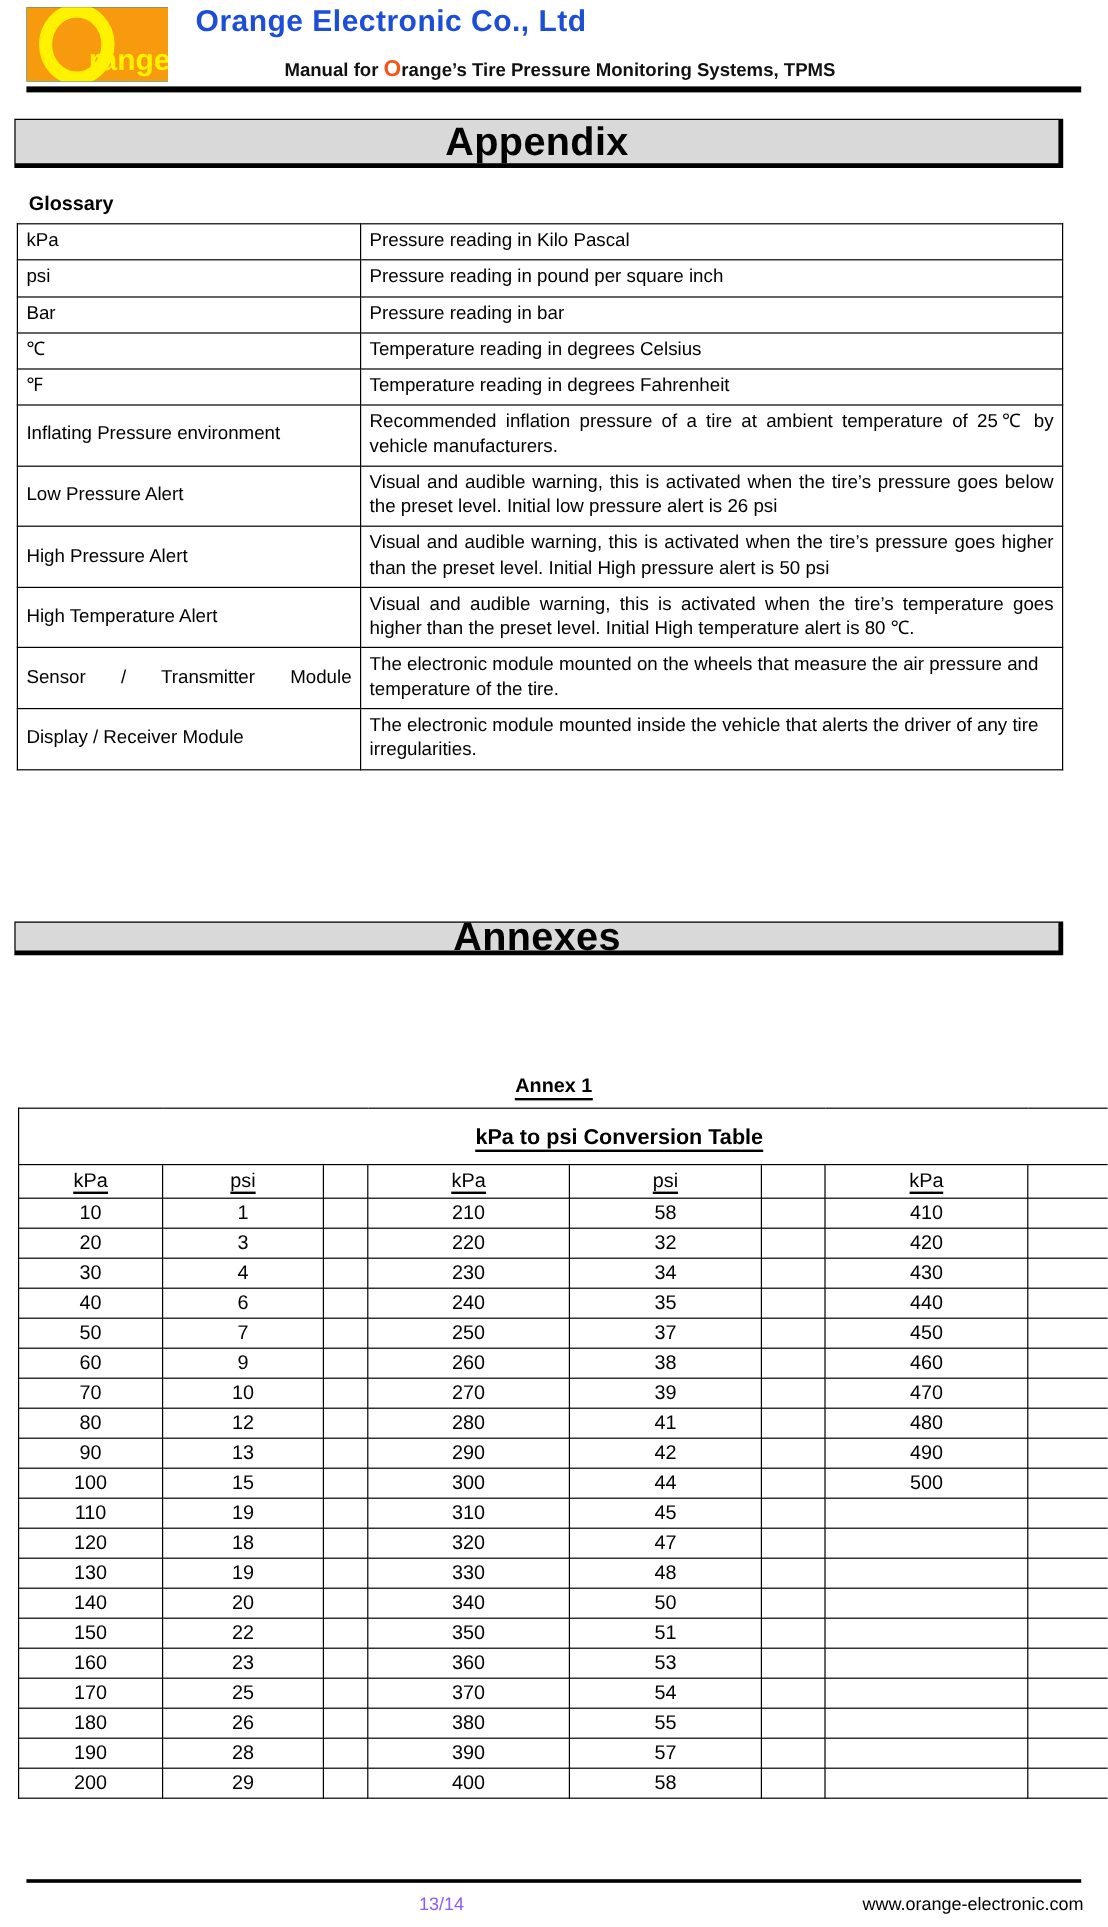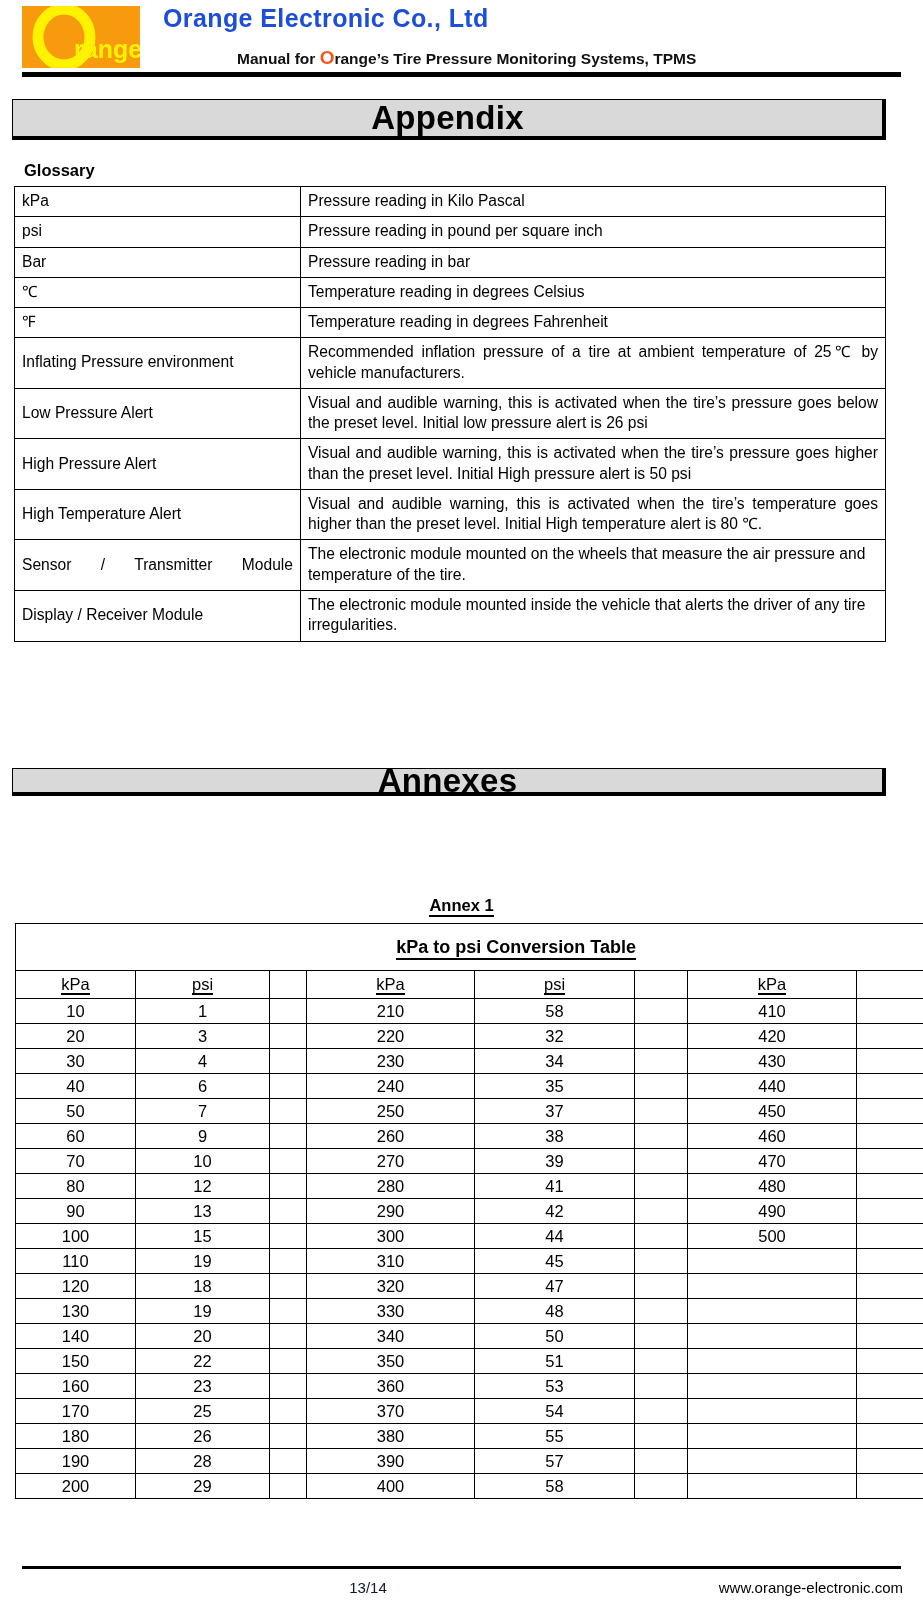--- a/index.html
+++ b/index.html
@@ -212,21 +212,21 @@
     height: 3px;
     background: #000000;
   }
   .footer-page {
     position: absolute;
     left: 0;
     top: 1579px;
     width: 736px;
     text-align: center;
     font-size: 15px;
-    color: #0f172a;
+    color: #8b5cf6;
   }
   .footer-site {
     position: absolute;
     right: 20px;
     top: 1579px;
     font-size: 15px;
     color: #000000;
   }
 </style>
 </head>

